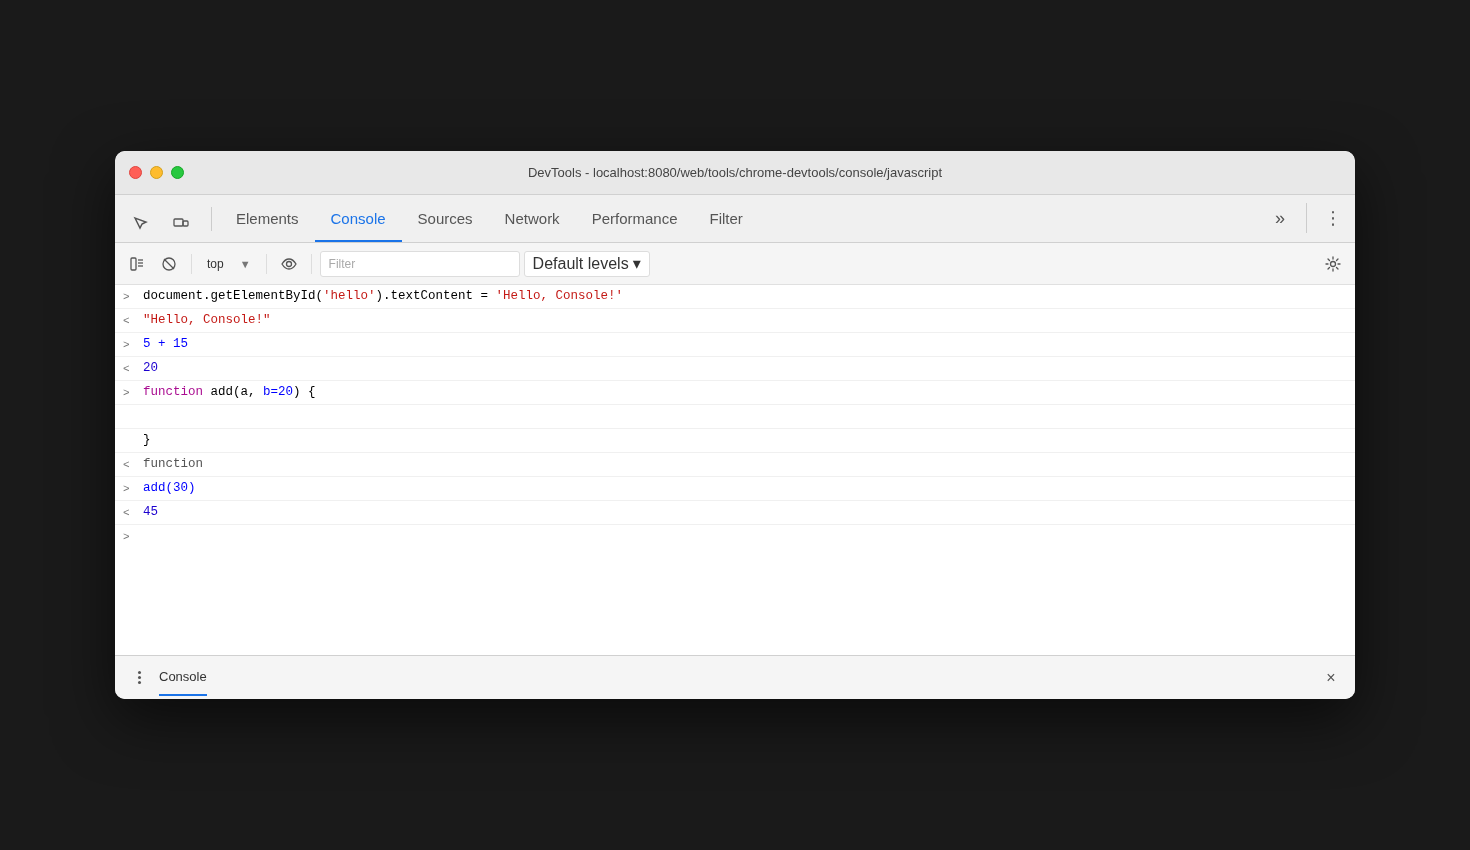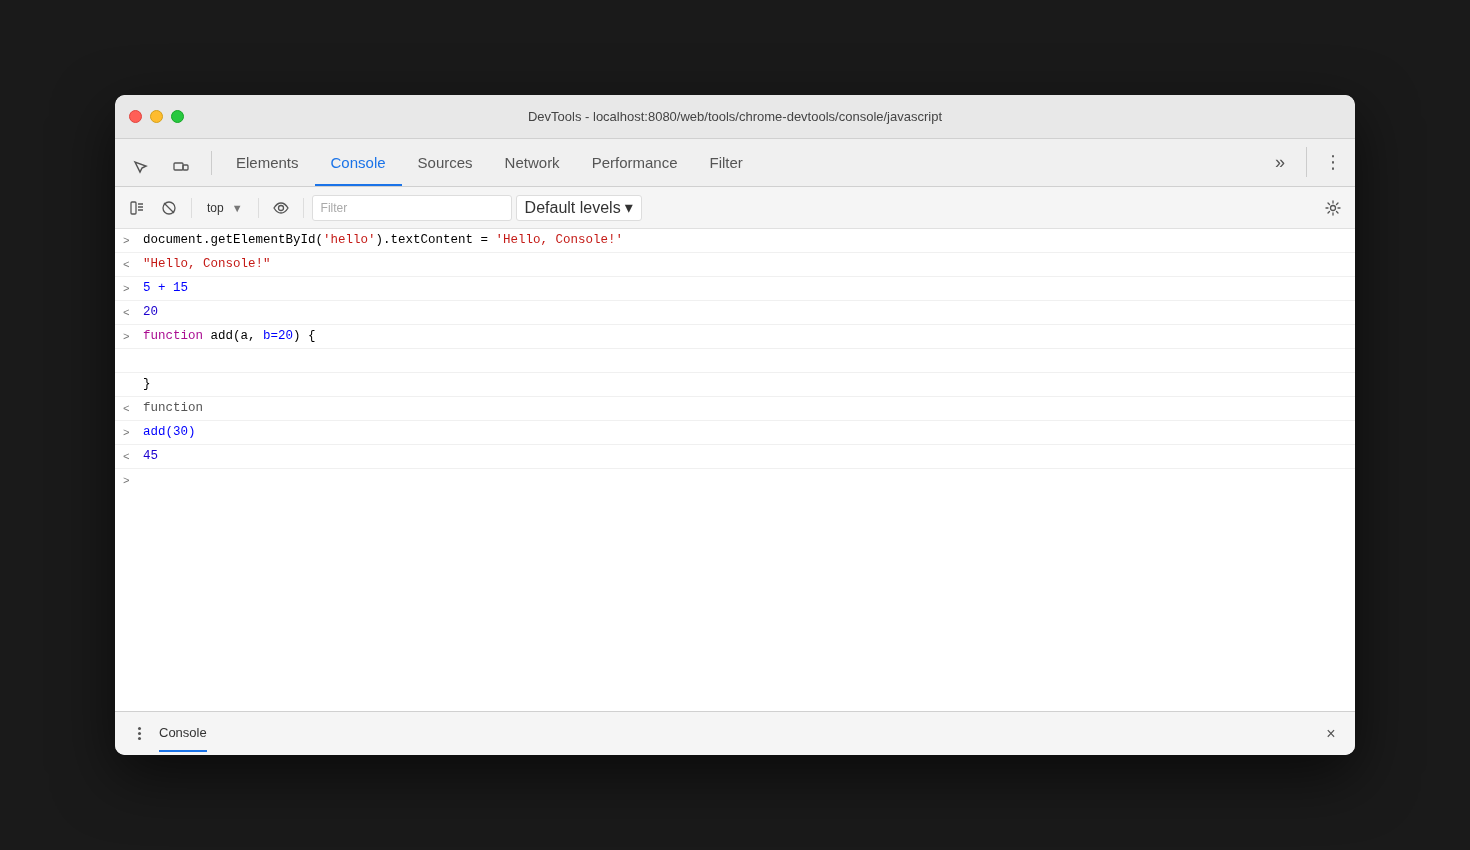--- a/index.html
+++ b/index.html
@@ -8,21 +8,21 @@
       display: flex;
       justify-content: center;
       align-items: center;
       width: 1470px;
       height: 850px;
       font-family: -apple-system, BlinkMacSystemFont, 'Helvetica Neue', Arial, sans-serif;
     }
 
     .window {
       width: 1240px;
-      height: 660px;
+      height: 548px;
       background: #f5f5f5;
       border-radius: 10px;
       box-shadow: 0 20px 60px rgba(0,0,0,0.6);
       display: flex;
       flex-direction: column;
       overflow: hidden;
     }
 
     
     .title-bar {
@@ -169,21 +169,21 @@
       display: flex;
       align-items: center;
       background: #f5f5f5;
       border: 1px solid transparent;
       border-radius: 4px;
       padding: 2px 6px;
       cursor: pointer;
       font-size: 12px;
       color: #333;
       height: 28px;
-      gap: 8px;
+      gap: 16px;
     }
     .eye-btn {
       display: flex;
       align-items: center;
       justify-content: center;
       width: 28px;
       height: 28px;
       border-radius: 4px;
       cursor: pointer;
       color: #555;

